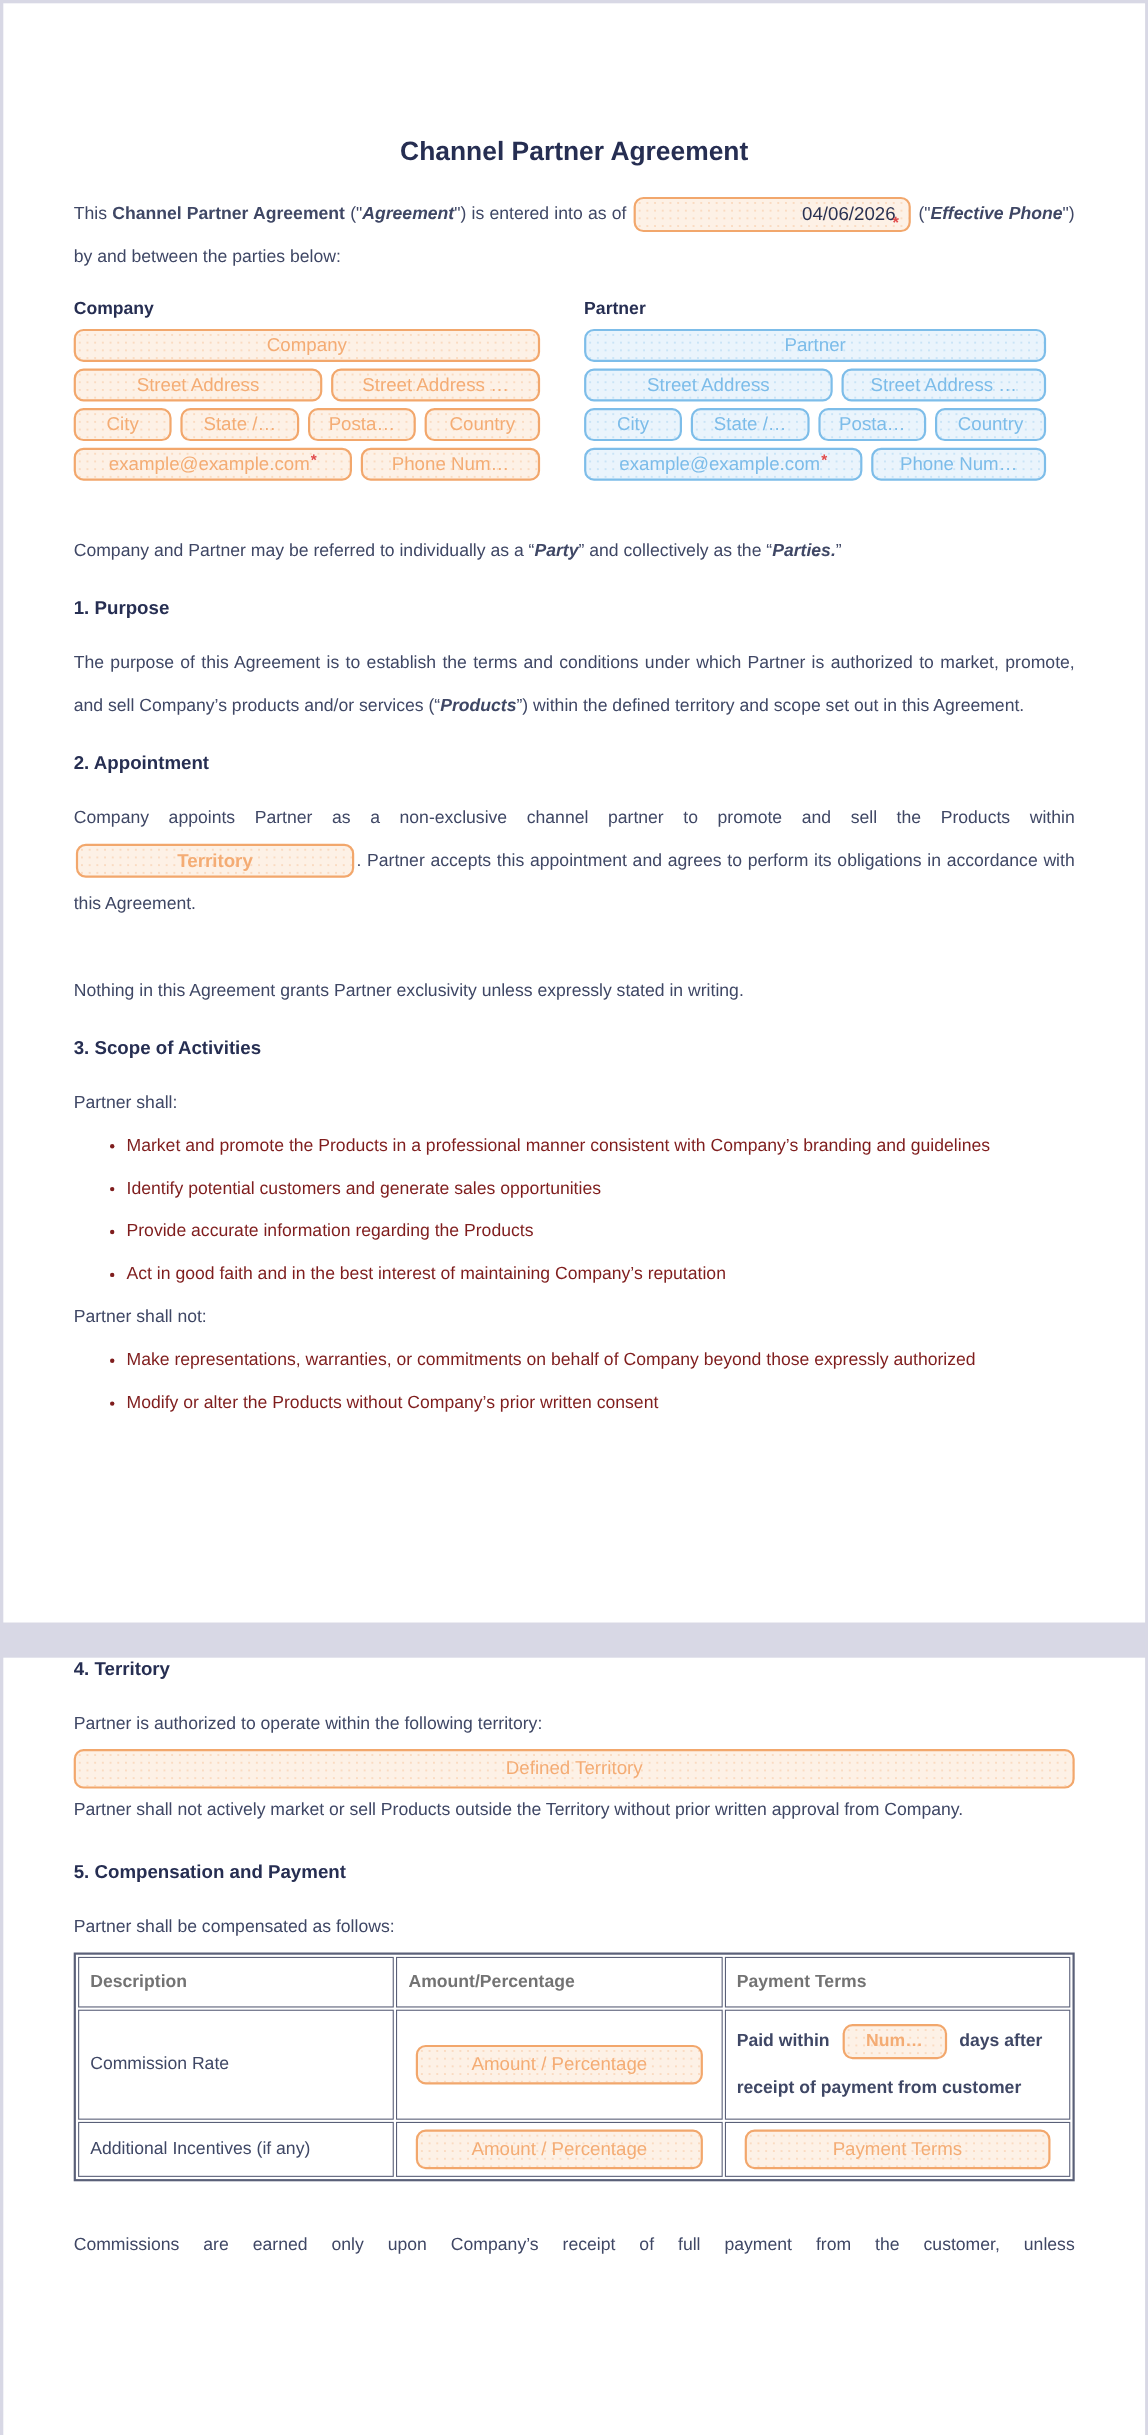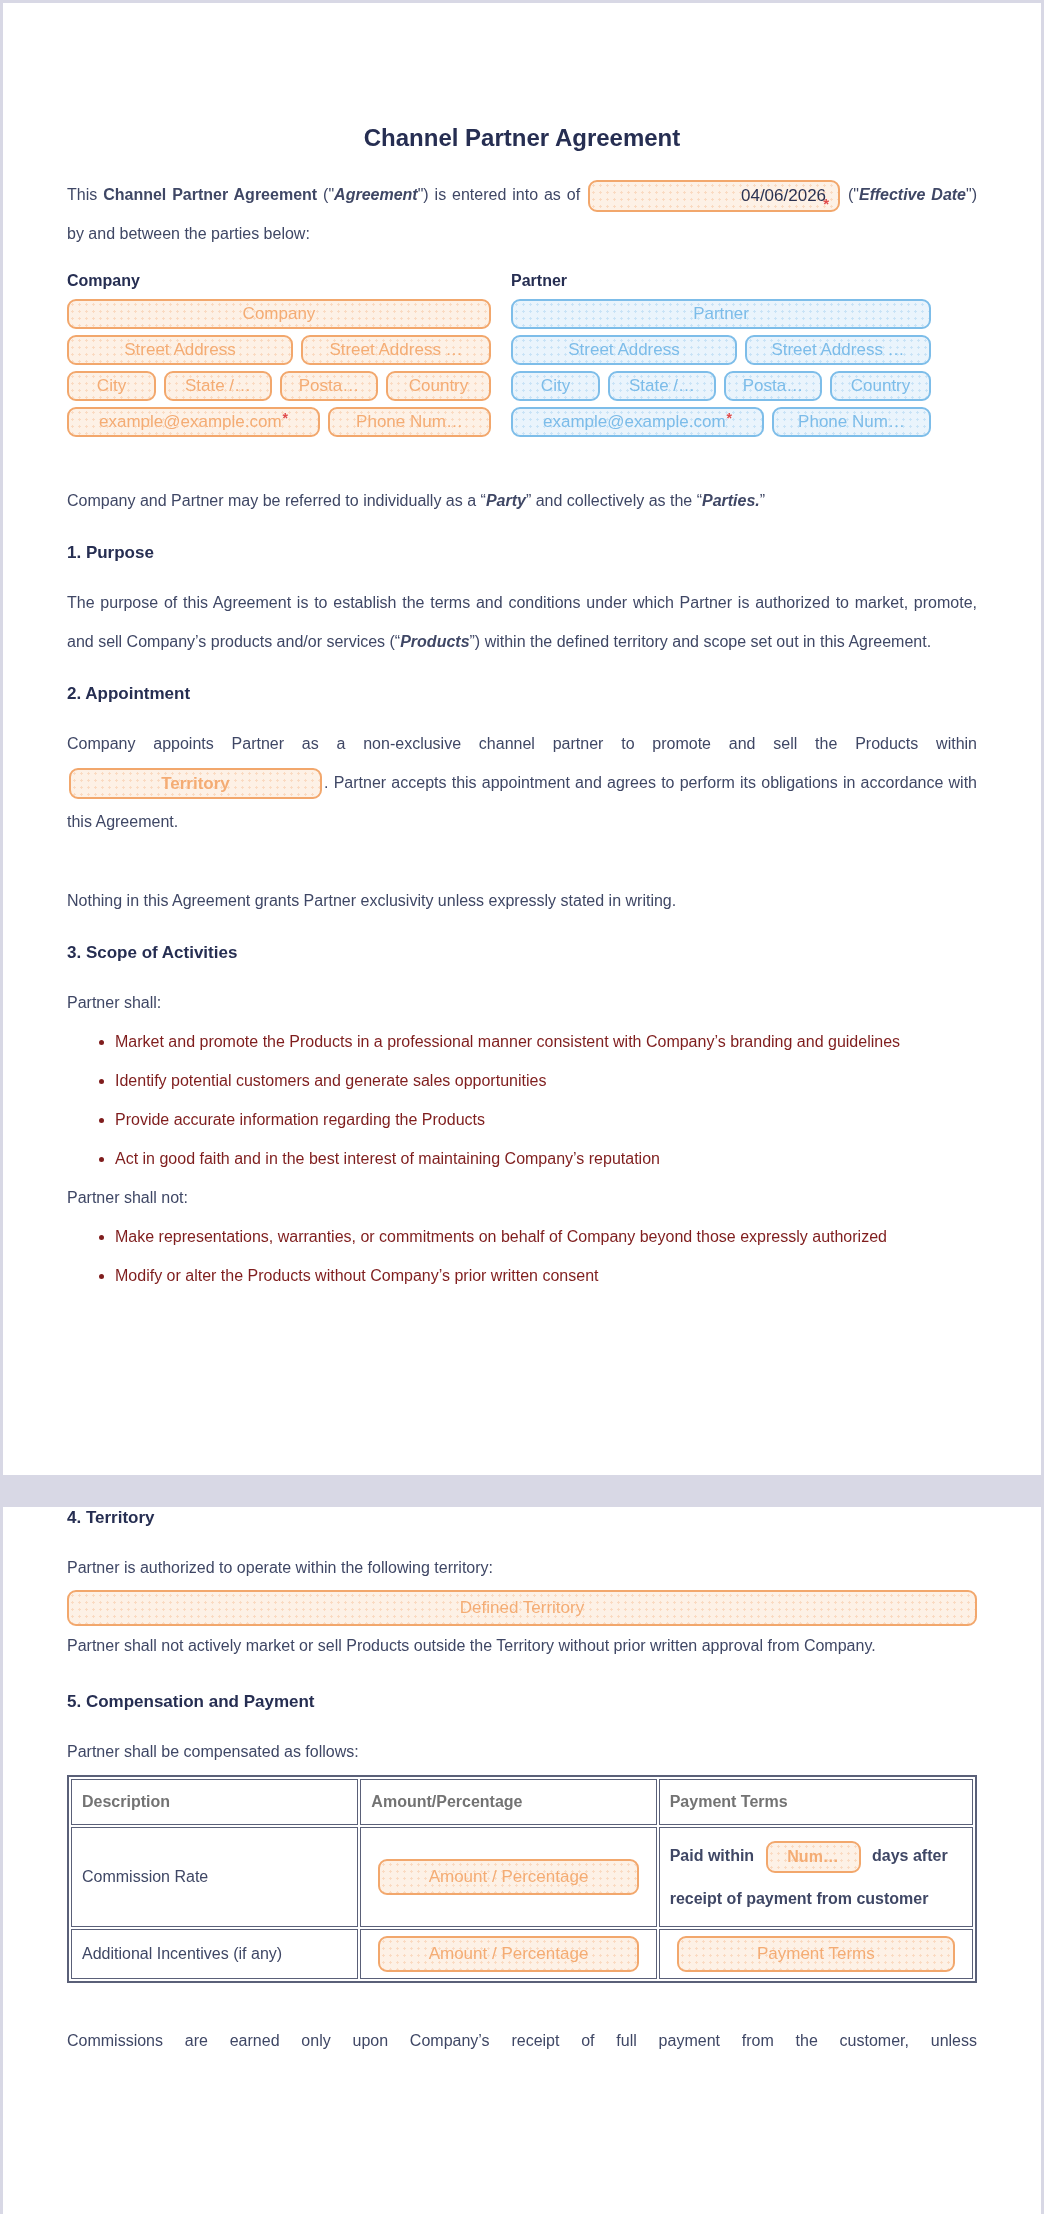--- a/index.html
+++ b/index.html
@@ -82,21 +82,21 @@
     justify-content:flex-end;padding:0 12px;
     color:#2b3252;font-size:17px;margin:0 2px;
   }
   .fld-territory{width:253px;height:31px;margin:0 2px;font-weight:bold;}
   .fld-bigline{display:flex;width:100%;height:36px;margin-top:3px;border-radius:9px;}
   .fld-amount{display:flex;width:calc(100% - 14px);height:36px;margin:0 auto;border-radius:9px;}
   .fld-num{width:95px;height:32px;margin:0 7px;border-radius:9px;font-size:16px;}
 
   
   .parties{
-    display:grid;grid-template-columns:424px 420px;column-gap:20px;
+    display:grid;grid-template-columns:424px 420px;column-gap:40px;
     margin-top:18px;
   }
   .party-label{
     font-size:16px;font-weight:bold;color:#262e52;
     line-height:20px;margin-bottom:8px;
   }
   .frow{display:flex;gap:8px;margin-bottom:6px;}
   .w-name{flex:1;}
   .w-street{width:226px;flex:none;}
   .w-street2{flex:1;}
@@ -129,21 +129,21 @@
 </head>
 <body>
 
 <div class="page page-1">
 
   <h1 class="doc-title">Channel Partner Agreement</h1>
 
   <p class="intro"><span>This </span><span class="b">Channel Partner Agreement</span><span> ("</span><span class="bi">Agreement</span><span>") is entered into as of </span><span class="fld fld-date">
         <span>04/06/2026</span>
         <span class="req-abs">*</span>
-      </span><span> ("</span><span class="bi">Effective Date</span><span>") by and between the parties below:</span></p>
+      </span><span> ("</span><span class="bi">Effective Phone</span><span>") by and between the parties below:</span></p>
 
   <div class="parties">
 
     <div class="party">
       <div class="party-label">Company</div>
       <div class="frow">
         <span class="fld w-name">Company</span>
       </div>
       <div class="frow">
         <span class="fld w-street">Street Address</span>

